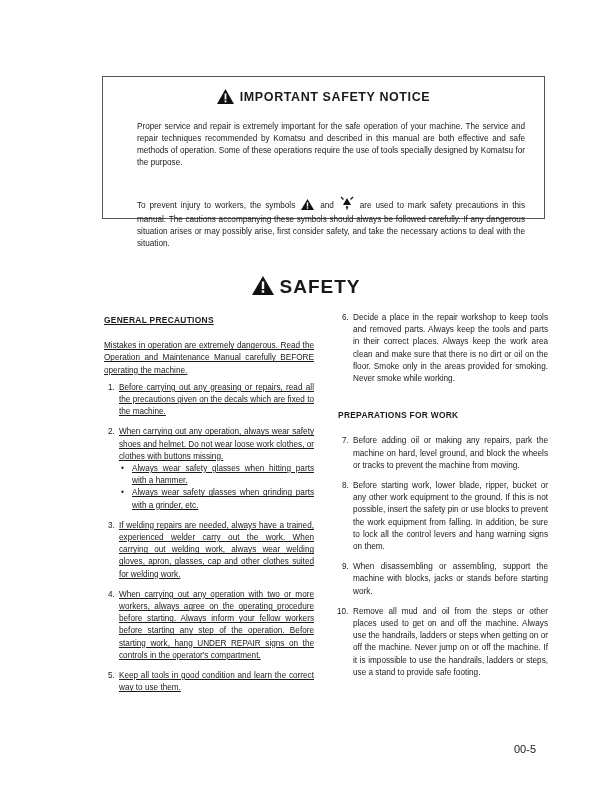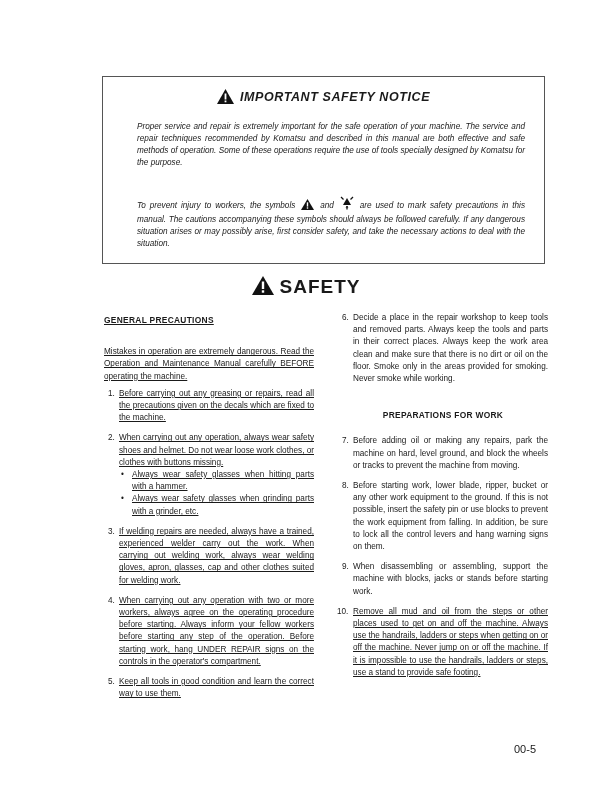--- a/index.html
+++ b/index.html
@@ -1,22 +1,22 @@
 <!DOCTYPE html>
 <html><head>
   <meta charset="utf-8">
   <style>
     html, body { margin: 0; padding: 0; background: #ffffff; }
     body {
       width: 612px; height: 792px; position: relative; overflow: hidden;
       font-family: "Liberation Sans", sans-serif; color: #1a1a1a;
     }
     .notice-box {
-      position: absolute; left: 102px; top: 76px; width: 443px; height: 188px;
-      border: 1.5px solid #555; box-sizing: border-box; font-style: italic;
+      position: absolute; left: 102px; top: 76px; width: 443px; height: 143px;
+      border: 1.5px solid #555; box-sizing: border-box;
     }
     .notice-title {
       position: absolute; left: 0; right: 0; top: 12px; text-align: center;
       font-weight: bold; font-size: 12.5px; letter-spacing: 0.6px;
     }
     .notice-title .warn { display: inline-block; vertical-align: -3px; margin-right: 6px; }
     .notice-p {
       position: absolute; left: 34px; width: 388px; font-size: 8.2px; line-height: 12px;
       text-align: justify; margin: 0;
     }
@@ -80,33 +80,33 @@
     <svg width="22" height="19" viewBox="0 0 22 19">
         <polygon points="11,0 22,19 0,19" fill="#111"></polygon>
         <rect x="9.8" y="5.5" width="2.4" height="7.5" fill="#fff"></rect>
         <rect x="9.8" y="14.3" width="2.4" height="2.4" fill="#fff"></rect>
       </svg>
   </span><span>SAFETY</span>
 </div>
 
 <div class="col col-left">
   <p class="heading">GENERAL PRECAUTIONS</p>
-  <p class="para" style="margin-top:20px;">Mistakes in operation are extremely dangerous. Read the Operation and Maintenance Manual carefully BEFORE operating the machine.</p>
+  <p class="para" style="margin-top:14px;">Mistakes in operation are extremely dangerous. Read the Operation and Maintenance Manual carefully BEFORE operating the machine.</p>
 
   <p class="item" style="margin-top:5px;"><span class="num">1.</span><span>Before carrying out any greasing or repairs, read all the precautions given on the decals which are fixed to the machine.</span></p>
   <p class="item" style="margin-top:8px;"><span class="num">2.</span><span>When carrying out any operation, always wear safety shoes and helmet. Do not wear loose work clothes, or clothes with buttons missing.</span></p>
   <p class="bullet"><span class="dot">•</span><span>Always wear safety glasses when hitting parts with a hammer.</span></p>
   <p class="bullet"><span class="dot">•</span><span>Always wear safety glasses when grinding parts with a grinder, etc.</span></p>
   <p class="item" style="margin-top:8px;"><span class="num">3.</span><span>If welding repairs are needed, always have a trained, experienced welder carry out the work. When carrying out welding work, always wear welding gloves, apron, glasses, cap and other clothes suited for welding work.</span></p>
   <p class="item" style="margin-top:8px;"><span class="num">4.</span><span>When carrying out any operation with two or more workers, always agree on the operating procedure before starting. Always inform your fellow workers before starting any step of the operation. Before starting work, hang UNDER REPAIR signs on the controls in the operator's compartment.</span></p>
   <p class="item" style="margin-top:8px;"><span class="num">5.</span><span>Keep all tools in good condition and learn the correct way to use them.</span></p>
 </div>
 
 <div class="col col-right">
   <p class="item"><span class="num">6.</span><span>Decide a place in the repair workshop to keep tools and removed parts. Always keep the tools and parts in their correct places. Always keep the work area clean and make sure that there is no dirt or oil on the floor. Smoke only in the areas provided for smoking. Never smoke while working.</span></p>
-  <p class="heading" style="margin-top:24px;text-align:center;">PREPARATIONS FOR WORK</p>
+  <p class="heading" style="margin-top:24px;">PREPARATIONS FOR WORK</p>
   <p class="item" style="margin-top:14px;"><span class="num">7.</span><span>Before adding oil or making any repairs, park the machine on hard, level ground, and block the wheels or tracks to prevent the machine from moving.</span></p>
   <p class="item" style="margin-top:8px;"><span class="num">8.</span><span>Before starting work, lower blade, ripper, bucket or any other work equipment to the ground. If this is not possible, insert the safety pin or use blocks to prevent the work equipment from falling. In addition, be sure to lock all the control levers and hang warning signs on them.</span></p>
   <p class="item" style="margin-top:8px;"><span class="num">9.</span><span>When disassembling or assembling, support the machine with blocks, jacks or stands before starting work.</span></p>
-  <p class="item ten" style="margin-top:8px;text-decoration:underline;"><span class="num">10.</span><span>Remove all mud and oil from the steps or other places used to get on and off the machine. Always use the handrails, ladders or steps when getting on or off the machine. Never jump on or off the machine. If it is impossible to use the handrails, ladders or steps, use a stand to provide safe footing.</span></p>
+  <p class="item ten" style="margin-top:8px;"><span class="num">10.</span><span>Remove all mud and oil from the steps or other places used to get on and off the machine. Always use the handrails, ladders or steps when getting on or off the machine. Never jump on or off the machine. If it is impossible to use the handrails, ladders or steps, use a stand to provide safe footing.</span></p>
 </div>
 
 <div class="page-num">00-5</div>
 
 </body></html>

